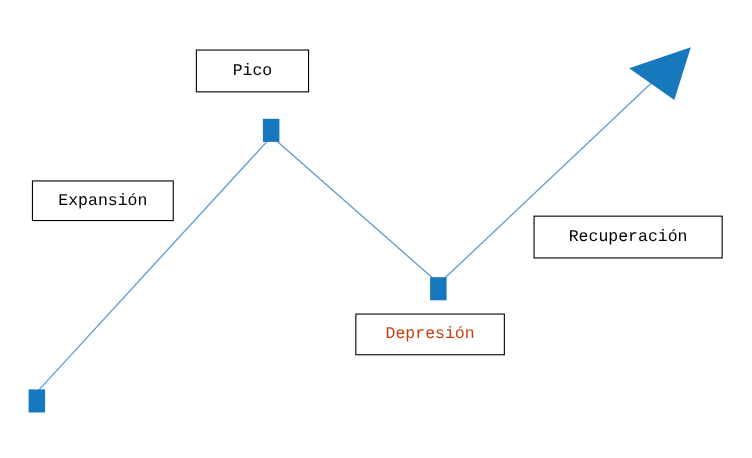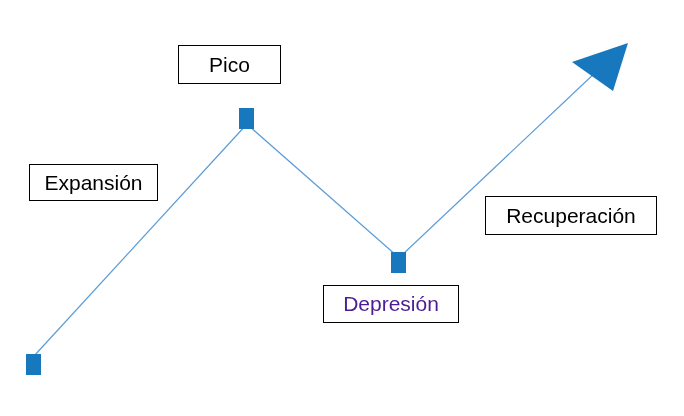--- a/index.html
+++ b/index.html
@@ -24,22 +24,22 @@
     top: 0;
     width: 684px;
     height: 416px;
   }
   .label-box {
     position: absolute;
     box-sizing: border-box;
     background: #ffffff;
     border: 1.4px solid #000000;
     color: #000000;
-    font-family: Liberation Sans, sans-serif;
-    font-size: 21px;
+    font-family: Liberation Mono, monospace;
+    font-size: 15px;
     line-height: 1;
     display: flex;
     align-items: center;
     justify-content: center;
     white-space: nowrap;
     letter-spacing: 0px;
   }
   .label-text {
     display: block;
     padding-bottom: 1px;
@@ -66,21 +66,21 @@
 
   <div class="label-box" style="left: 29px; top: 164px; width: 129px; height: 37px; border-color: rgb(0, 0, 0); background: rgb(255, 255, 255); color: rgb(0, 0, 0);">
     <span class="label-text">Expansión</span>
   </div>
 
   <div class="label-box" style="left: 178px; top: 45px; width: 103px; height: 39px; border-color: rgb(0, 0, 0); background: rgb(255, 255, 255); color: rgb(0, 0, 0);">
     <span class="label-text">Pico</span>
   </div>
 
 
-  <div class="label-box" style="left: 323px; top: 285px; width: 136px; height: 38px; border-color: rgb(0, 0, 0); background: rgb(255, 255, 255); color: #4c1d95;">
+  <div class="label-box" style="left: 323px; top: 285px; width: 136px; height: 38px; border-color: rgb(0, 0, 0); background: rgb(255, 255, 255); color: #c2410c;">
     <span class="label-text">Depresión</span>
   </div>
 
   <div class="label-box" style="left: 485px; top: 196px; width: 172px; height: 39px; border-color: rgb(0, 0, 0); background: rgb(255, 255, 255); color: rgb(0, 0, 0);">
     <span class="label-text">Recuperación</span>
   </div>
 
 </div>
 
 </body></html>

